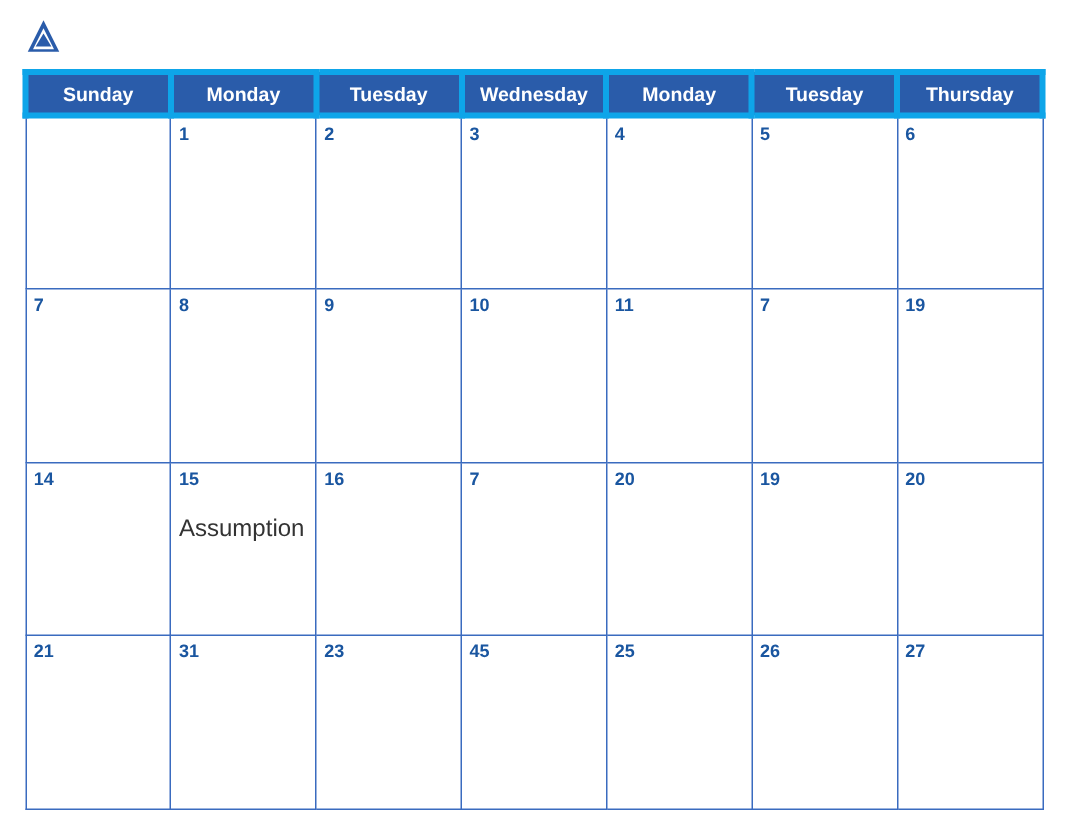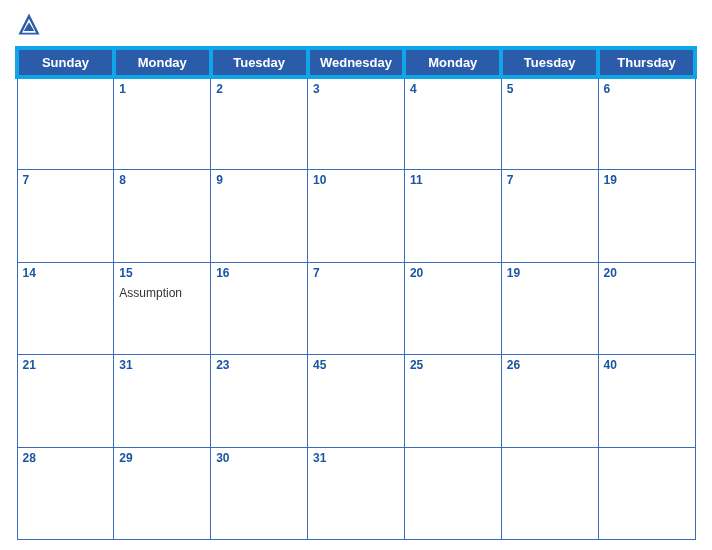--- a/index.html
+++ b/index.html
@@ -75,23 +75,23 @@
       padding: 3px 5px;
       height: 76px;
       width: 101px;
     }
     .day-num {
       font-size: 12px;
       color: #1a56a0;
       font-weight: bold;
     }
     .event-label {
-      font-size: 12px;
+      font-size: 16px;
       color: #333;
-      margin-top: 6px;
+      margin-top: 18px;
     }
     tr.week-row td {
       background: #fff;
     }
   </style>
 </head>
 <body>
 
 <div class="page">
   <div class="header">
@@ -205,35 +205,18 @@
           <td>
             <div class="day-num">45</div>
           </td>
           <td>
             <div class="day-num">25</div>
           </td>
           <td>
             <div class="day-num">26</div>
           </td>
           <td>
-            <div class="day-num">40</div>
-          </td>
-        </tr>
-        <tr class="week-row">
-          <td>
-            <div class="day-num">28</div>
-          </td>
-          <td>
-            <div class="day-num">29</div>
-          </td>
-          <td>
-            <div class="day-num">30</div>
-          </td>
-          <td>
-            <div class="day-num">31</div>
-          </td>
-          <td></td>
-          <td></td>
-          <td></td>
+            <div class="day-num">27</div>
+          </td>
         </tr>
       </tbody>
   </table>
 </div>
 
 </body></html>

